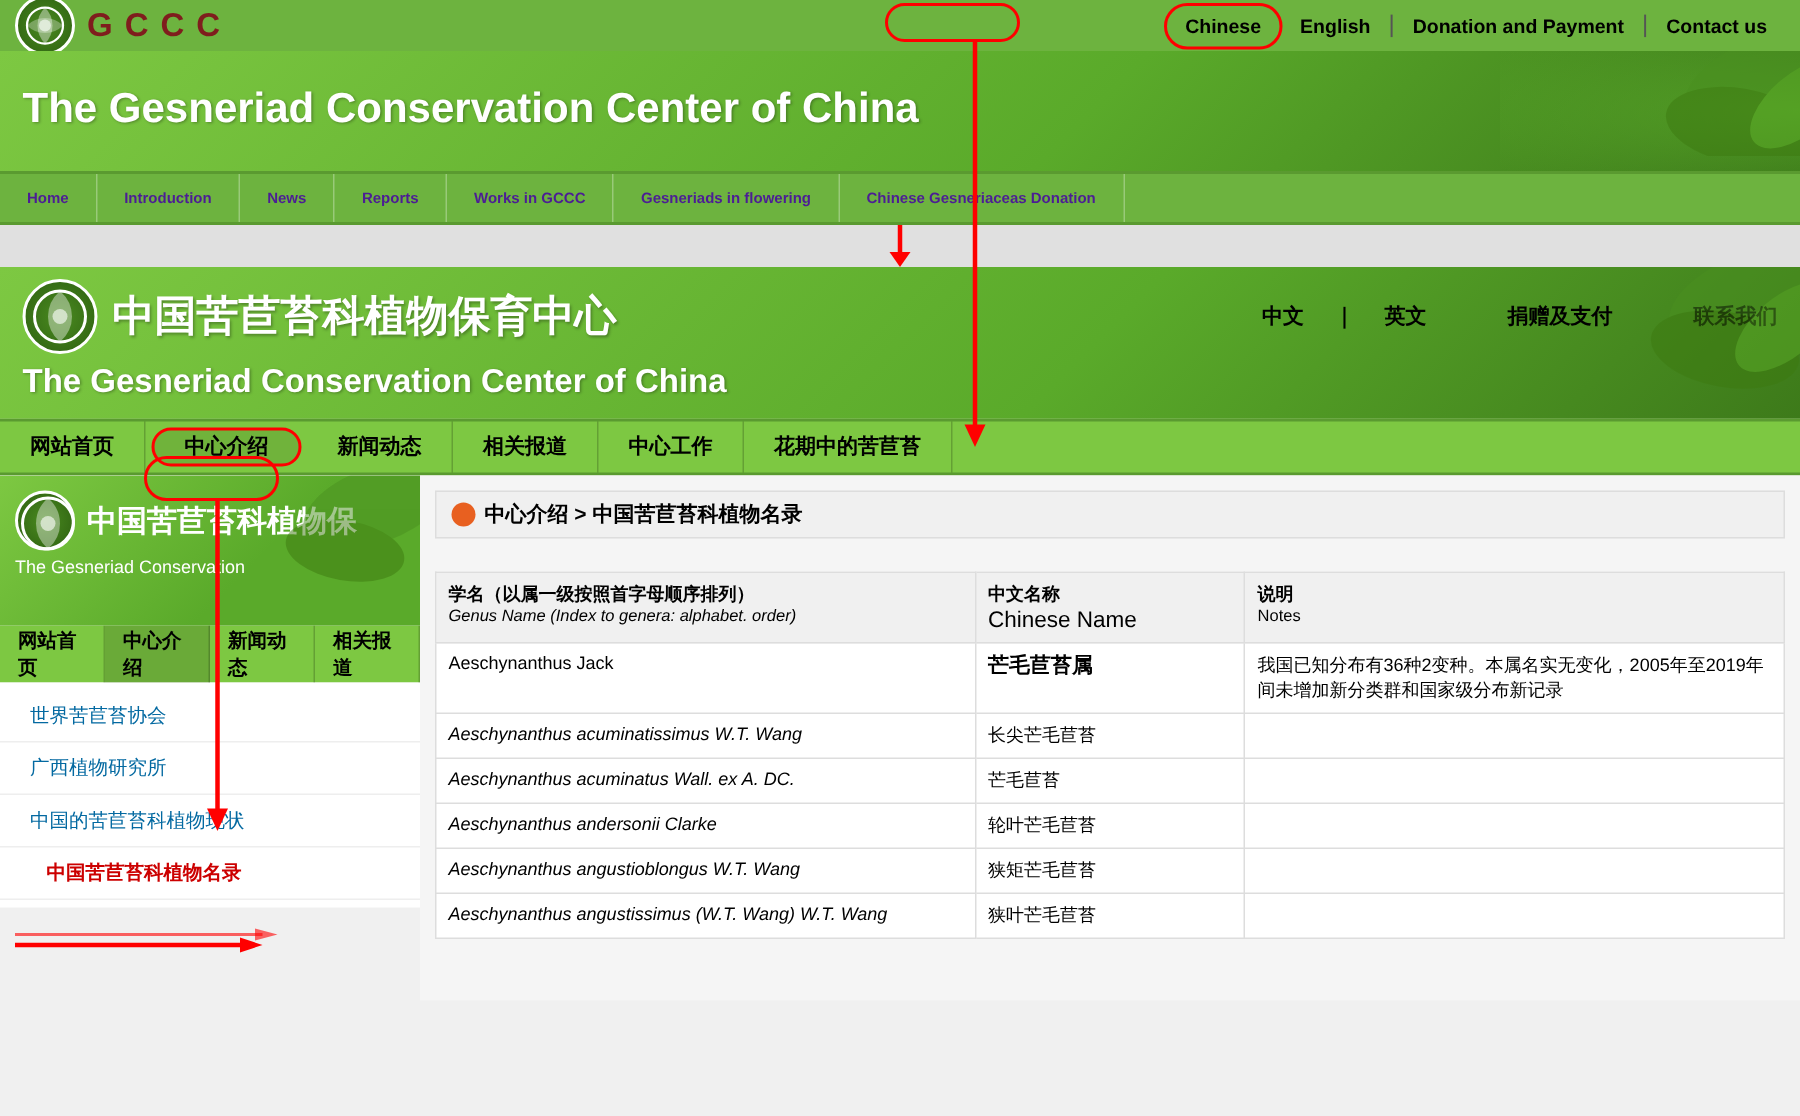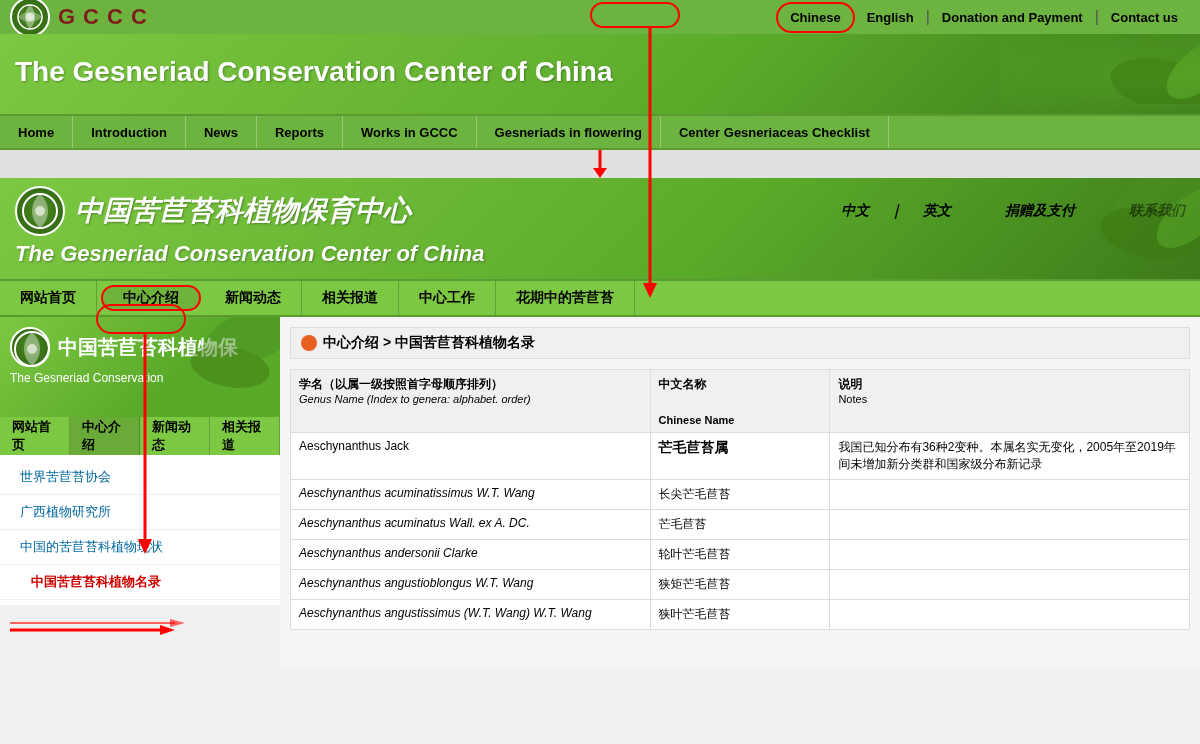--- a/index.html
+++ b/index.html
@@ -85,37 +85,36 @@
     
     .nav1 {
       background: #6db33f;
       display: flex;
       align-items: stretch;
       height: 36px;
       border-top: 2px solid #5a9a30;
       border-bottom: 2px solid #5a9a30;
     }
     .nav1 a {
-      color: #000000;
+      color: #4c1d95;
       text-decoration: none;
       padding: 0 18px;
       display: flex;
       align-items: center;
-      font-size: 13px;
+      font-size: 10px;
       font-weight: bold;
       border-right: 1px solid rgba(255,255,255,0.3);
     }
 
     
     .banner-cn {
       background: linear-gradient(135deg, #7dc842 0%, #5aaa2a 60%, #3d7a1a 100%);
       padding: 8px 15px 12px 15px;
       position: relative;
       overflow: hidden;
-      font-style: italic;
     }
     .banner-cn-top {
       display: flex;
       align-items: center;
       justify-content: space-between;
     }
     .banner-cn-logo-area {
       display: flex;
       align-items: center;
       gap: 10px;
@@ -259,21 +258,21 @@
     
     .right-panel {
       flex: 1;
       padding: 10px;
       background: #f5f5f5;
     }
     .breadcrumb-bar {
       background: #f0f0f0;
       border: 1px solid #ddd;
       padding: 6px 10px;
-      margin-bottom: 10px;
+      margin-bottom: 22px;
       display: flex;
       align-items: center;
       gap: 6px;
       font-size: 14px;
       font-weight: bold;
     }
     .breadcrumb-icon {
       width: 16px; height: 16px;
       background: #e86020;
       border-radius: 50%;
@@ -345,21 +344,21 @@
     <span class="banner1-text">The Gesneriad Conservation Center of China</span>
   </div>
 
   <div class="nav1">
     <a href="#">Home</a>
     <a href="#">Introduction</a>
     <a href="#">News</a>
     <a href="#">Reports</a>
     <a href="#">Works in GCCC</a>
     <a href="#">Gesneriads in flowering</a>
-    <a href="#">Center Gesneriaceas Checklist</a>
+    <a href="#">Chinese Gesneriaceas Donation</a>
   </div>
 
   <div style="background:#e0e0e0; height:28px; position:relative; display:flex; align-items:center; justify-content:center;">
     <svg width="40" height="28">
       <line x1="20" y1="0" x2="20" y2="20" stroke="red" stroke-width="3"></line>
       <polygon points="20,28 13,18 27,18" fill="red"></polygon>
     </svg>
   </div>
 
   <div class="banner-cn" style="position:relative;">
@@ -457,21 +456,21 @@
 
       <table class="data-table">
         <thead>
           <tr>
             <th class="col-genus">
               <div>学名（以属一级按照首字母顺序排列）</div>
               <div style="font-style:italic; font-weight:normal; font-size:11px;">Genus Name (Index to genera: alphabet. order)</div>
             </th>
             <th class="col-cn">
               <div>中文名称</div>
-              <div style="font-weight:bold; font-size:11px;margin-top:21px;">Chinese Name</div>
+              <div style="font-weight:normal; font-size:15px;">Chinese Name</div>
             </th>
             <th class="col-notes">
               <div>说明</div>
               <div style="font-weight:normal; font-size:11px;">Notes</div>
             </th>
           </tr>
         </thead>
         <tbody>
 
           <tr>

